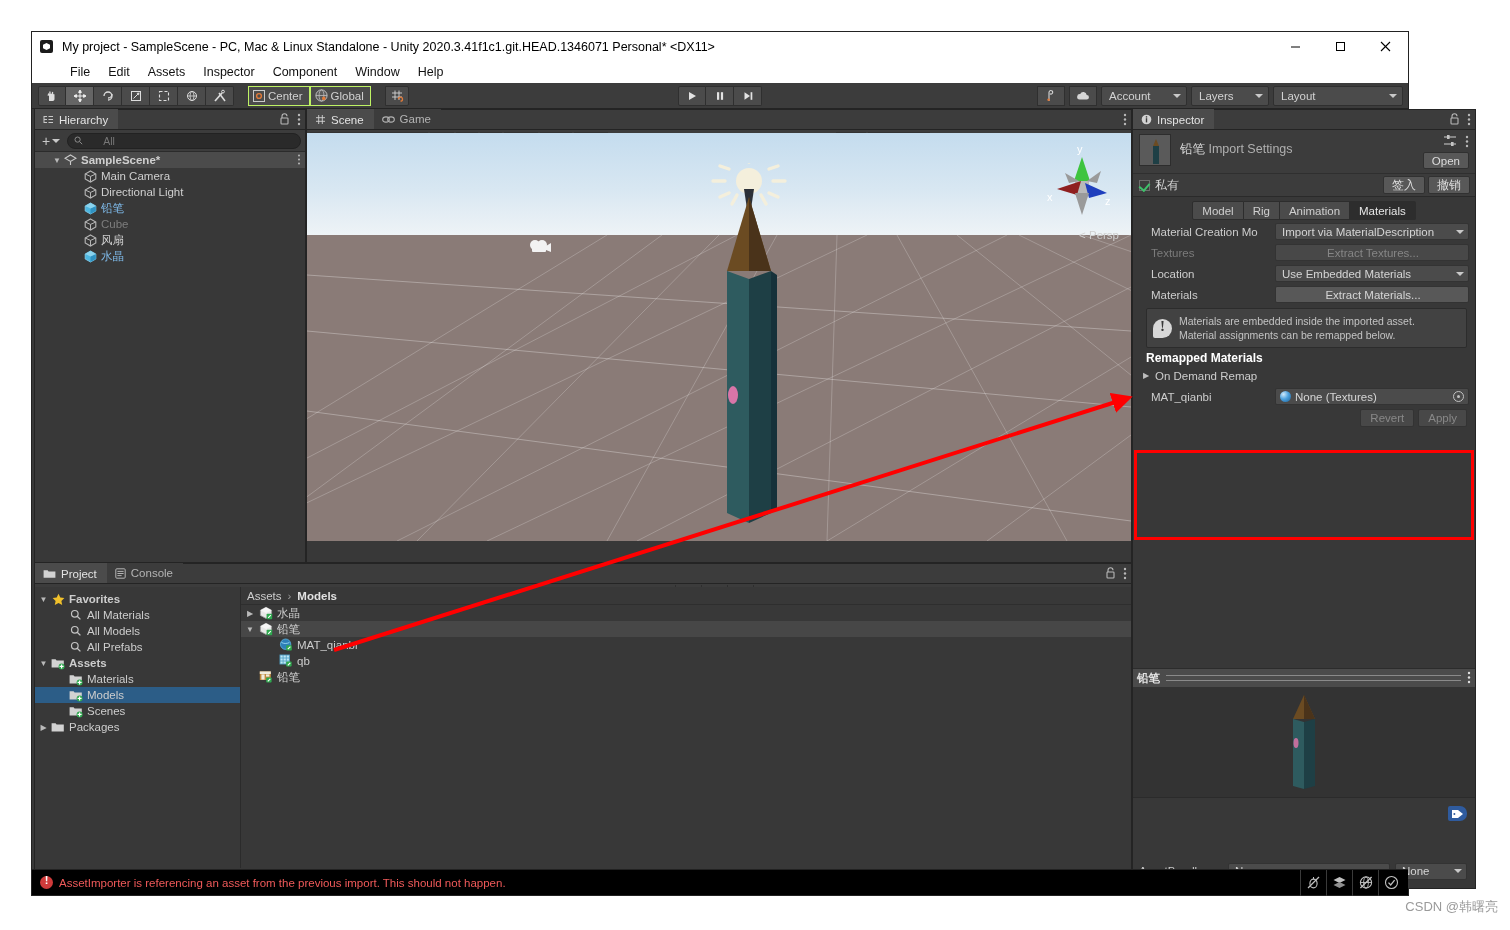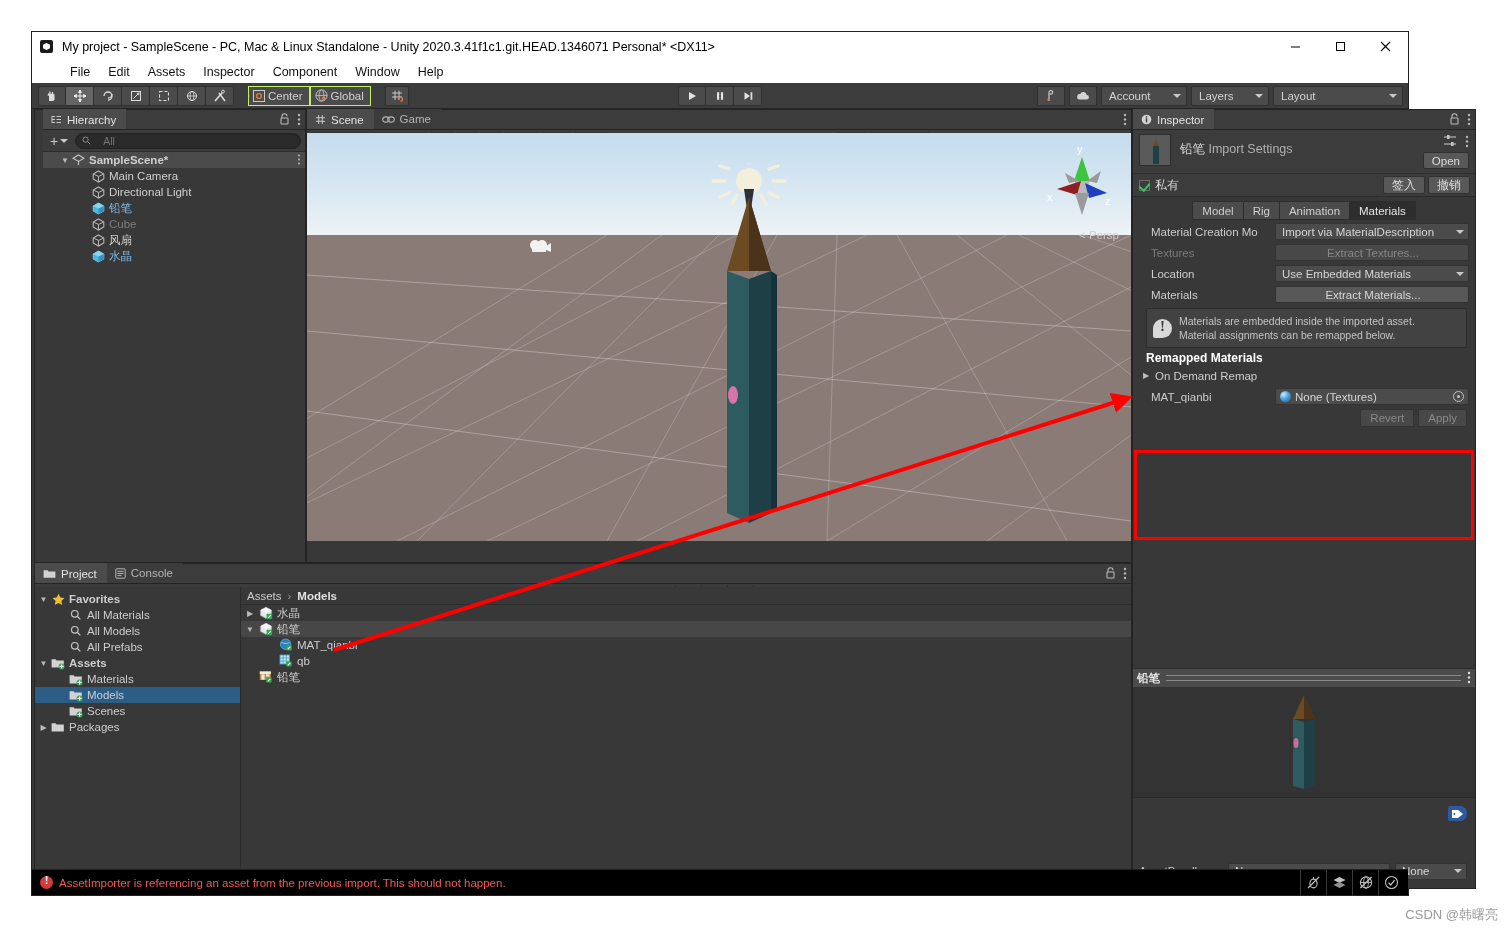--- a/index.html
+++ b/index.html
@@ -139,31 +139,31 @@
     background: #3c3c3c;
   }
   .ptab.active { background: #4b4b4b; color: #e3e3e3; border-top: 1px solid #4b4b4b; }
   .tabrow-right {
     position: absolute; right: 4px; top: 0; height: 20px;
     display: flex; align-items: center; gap: 7px;
   }
   .kebab { color: #b9b9b9; font-size: 12px; line-height: 10px; letter-spacing: 0; }
   .lockicon { color: #b9b9b9; }
   
-  #hierarchy { left: 2px; top: 0px; width: 272px; height: 454px; padding-left: 8px; }
+  #hierarchy { left: 2px; top: 0px; width: 272px; height: 454px; }
   #hier-toolbar {
     height: 22px; background: #3c3c3c;
     display: flex; align-items: center; padding: 0 4px;
     gap: 4px; border-bottom: 1px solid #2b2b2b;
   }
   .plusbtn { display: flex; align-items: center; gap: 2px; color: #c9c9c9; font-size: 14px; padding: 0 3px; }
   .searchfield {
     flex: 1; height: 16px;
     background: #2a2a2a; border: 1px solid #222; border-radius: 8px;
-    display: flex; align-items: center; gap: 12px;
+    display: flex; align-items: center; gap: 20px;
     padding: 0 6px;
     font-size: 10.5px; color: #777;
   }
   .hrow {
     height: 16px; display: flex; align-items: center;
     font-size: 11.5px; color: #cfcfcf;
     position: relative;
   }
   .hrow.selected-scene { background: #4b4b4b; }
   .hrow .twirl { width: 12px; text-align: center; color: #b9b9b9; font-size: 8px; }
@@ -467,21 +467,21 @@
   #status-icons .sic {
     width: 26px; height: 26px;
     display: flex; align-items: center; justify-content: center;
     color: #c7c7c7;
     border-left: 1px solid #3a3a3a;
   }
   
   #annot { position: absolute; left: 0; top: 0; width: 1510px; height: 930px; pointer-events: none; z-index: 50; }
   
   #watermark {
-    position: absolute; right: 12px; bottom: 6px;
+    position: absolute; right: 12px; bottom: 14px;
     font-size: 13px; color: #9a9a9a;
     font-family: "Liberation Sans", sans-serif;
   }
 </style>
 </head>
 <body>
 
 <div id="root">
 
   <div id="window">

